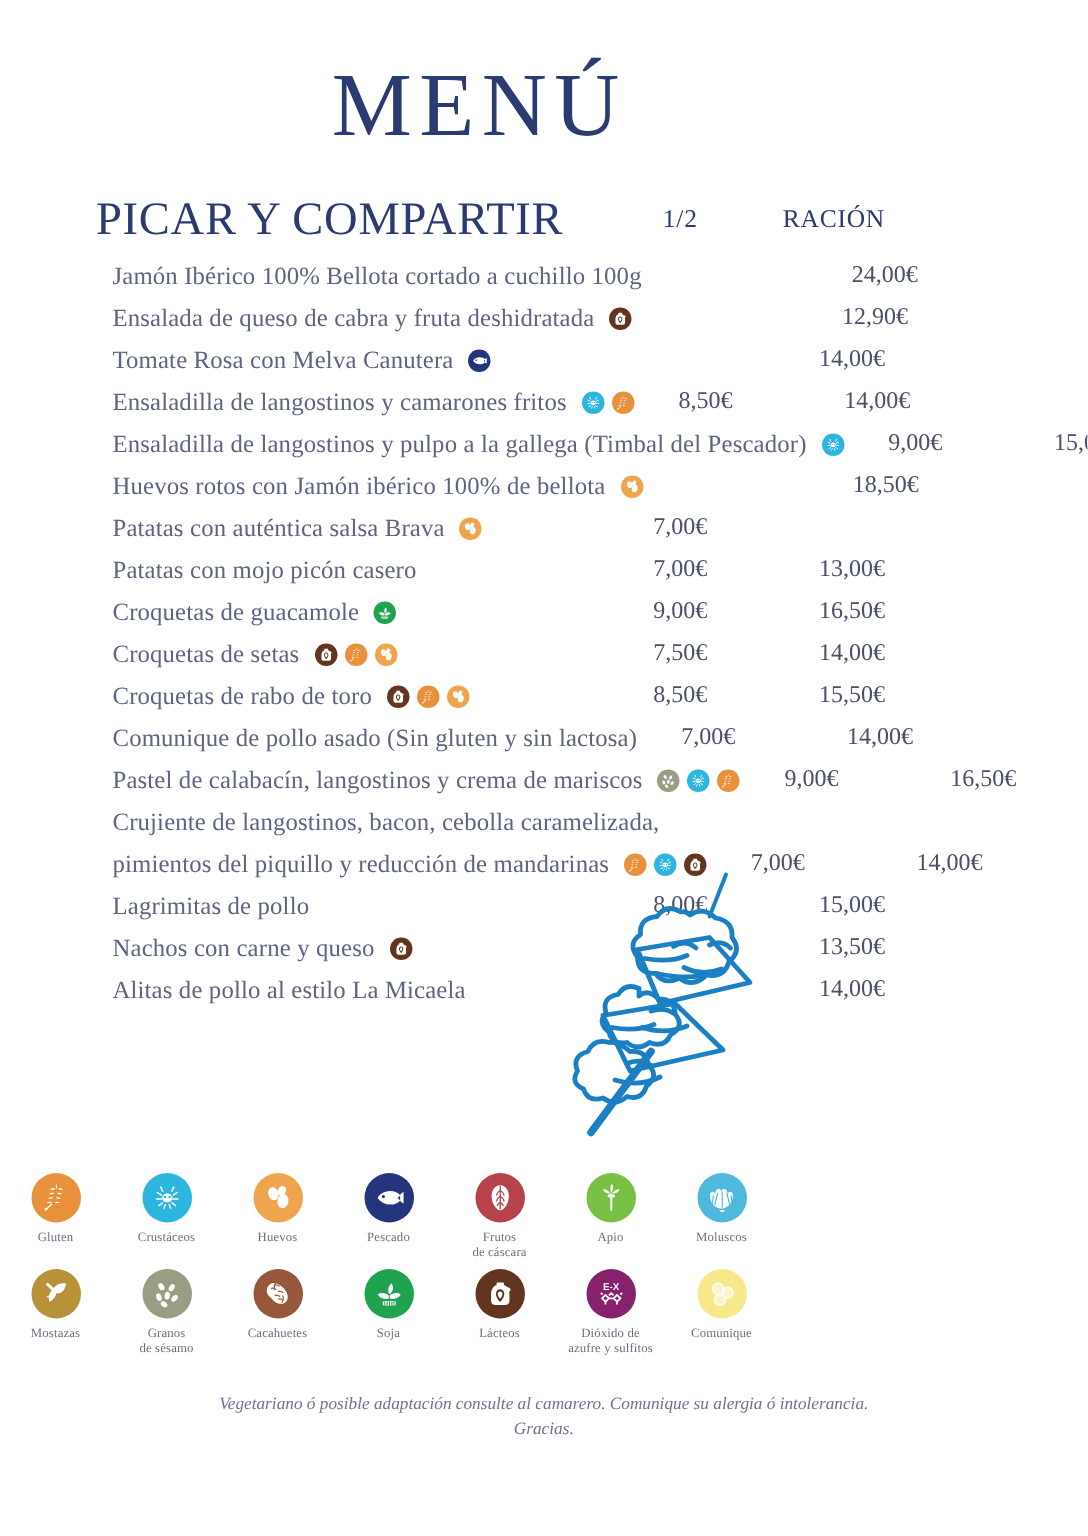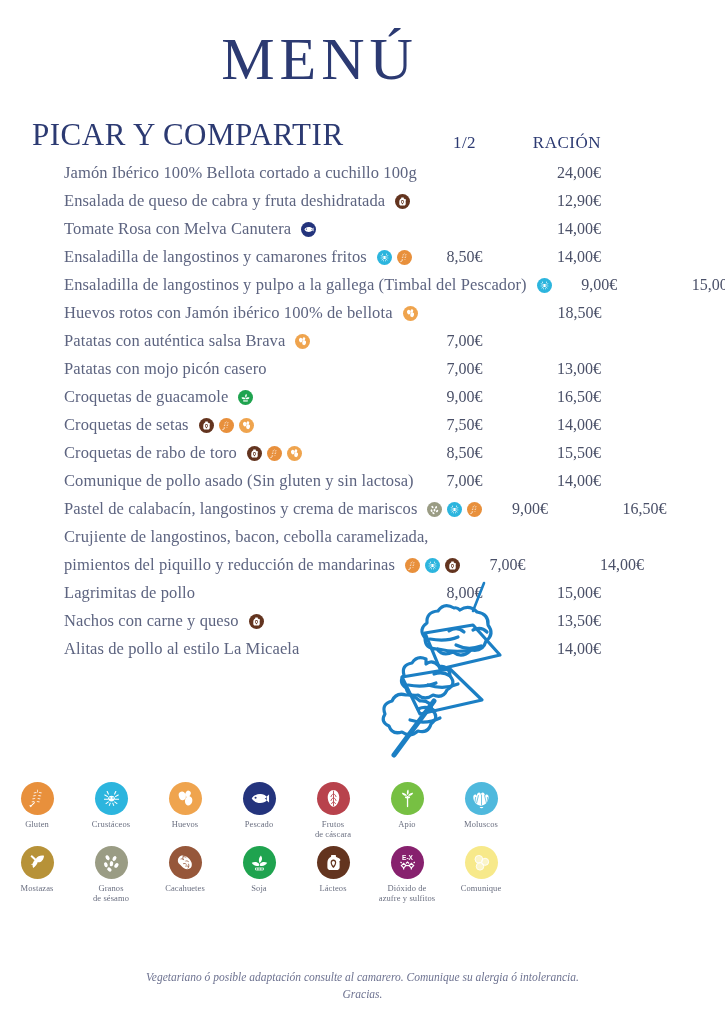--- a/index.html
+++ b/index.html
@@ -10,40 +10,41 @@
     background: #ffffff;
     font-family: "Liberation Serif", "DejaVu Serif", serif;
     overflow: hidden;
     position: relative;
   }
 
   .page {
     position: relative;
     width: 639px;
     height: 1024px;
-    padding: 4px;
+    padding: 15px;
   }
 
   
   .menu-title {
     text-align: center;
     color: #2c3a72;
     font-size: 60px;
     letter-spacing: 5px;
     font-weight: normal;
     padding-top: 24px;
     line-height: 1.05;
     font-family: "Liberation Serif", "DejaVu Serif", serif;
   }
 
   
   .section-head {
     display: flex;
-    align-items: flex-end;
+    align-items: center;
     padding: 26px 28px 0 28px;
+    margin-left: 21px;
   }
   .section-title {
     color: #2c3a72;
     font-size: 31px;
     letter-spacing: 0.5px;
     flex: 1 1 auto;
     white-space: nowrap;
   }
   .col-head {
     color: #2c3a72;
@@ -149,21 +150,20 @@
   .footer {
     position: absolute;
     left: 0;
     top: 928px;
     width: 725px;
     text-align: center;
     font-style: italic;
     color: #6d7290;
     font-size: 11.5px;
     line-height: 1.5;
-    margin-top: 41px;
   }
 </style>
 </head>
 <body>
 
 <div class="page">
 
   <h1 class="menu-title">MENÚ</h1>
 
   <div class="section-head">

